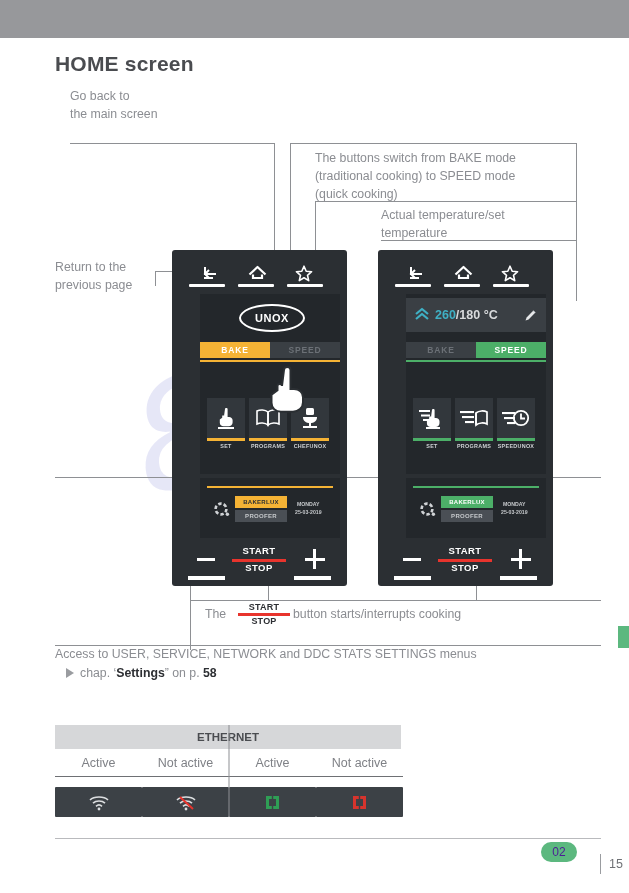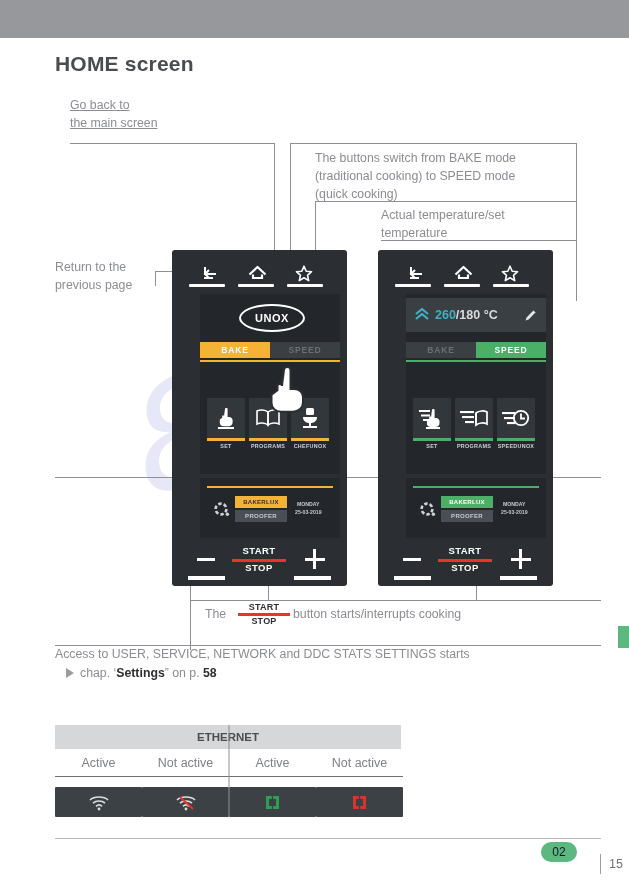--- a/index.html
+++ b/index.html
@@ -104,40 +104,40 @@
   .tbl .rule div{flex:1;height:1px;background:#6e7074;}
   .tbl .icons{display:flex;padding-top:10px;}
   .tbl .icons div{flex:1;display:flex;justify-content:center;}
   .icobox{width:48px;height:30px;background:#3c4146;display:flex;align-items:center;justify-content:center;border-radius:1px;}
   .tblsep{position:absolute;left:50%;top:0;width:1px;height:100%;background:#8e9094;transform:translateX(-.5px);}
 
   
   .greentab{position:absolute;left:618px;top:626px;width:11px;height:22px;background:#5cb87f;}
   .footrule{position:absolute;left:55px;top:838px;width:546px;height:1px;background:#b9babd;}
   .pagepill{position:absolute;left:541px;top:842px;width:36px;height:20px;border-radius:10px;background:#5cb87f;
-            color:#0f172a;font-size:12px;display:flex;align-items:center;justify-content:center;}
+            color:#4c1d95;font-size:12px;display:flex;align-items:center;justify-content:center;}
   .pagenum{position:absolute;left:609px;top:857px;font-size:12.5px;color:#6f7175;}
   .pagebar{position:absolute;left:600px;top:854px;width:1px;height:20px;background:#9a9ca0;}
 
   
   .wm{position:absolute;pointer-events:none;opacity:.16;color:#6b6fd0;font-size:150px;
       font-family:"Liberation Serif",serif;font-style:italic;transform:rotate(-18deg);}
 </style>
 </head>
 <body>
 
 <div class="page">
 
   <div class="wm" style="left:120px;top:330px;">ℇ</div>
 
   <div class="topband"></div>
 
   <div class="title">HOME screen</div>
 
-  <div class="ann" style="left:70px;top:97px;width:150px;white-space:pre-line;text-decoration:underline;">Go back to
+  <div class="ann" style="left:70px;top:88px;width:150px;white-space:pre-line;">Go back to
 the main screen</div>
 
 
   <div class="ann" style="left:315px;top:150px;width:255px;white-space:pre-line;">The buttons switch from BAKE mode
 (traditional cooking) to SPEED mode
 (quick cooking)</div>
 
   <div class="ann" style="left:381px;top:207px;width:190px;white-space:pre-line;">Actual temperature/set
 temperature</div>
 
@@ -415,21 +415,21 @@
   </div>
 
   <div class="cap" style="left:205px;top:607px;">The</div>
   <div class="ssbadge" style="left:238px;top:603px;width:52px;">
     <div class="t">START</div>
     <div class="r"></div>
     <div class="t">STOP</div>
   </div>
   <div class="cap" style="left:293px;top:607px;">button starts/interrupts cooking</div>
 
-  <div class="note" style="left:55px;top:647px;">Access to USER, SERVICE, NETWORK and DDC STATS SETTINGS starts</div>
+  <div class="note" style="left:55px;top:647px;">Access to USER, SERVICE, NETWORK and DDC STATS SETTINGS menus</div>
   <div class="tri" style="left:66px;top:668px;"></div>
   <div class="note2" style="left:80px;top:666px;">
     <span>chap. ‘</span><b>Settings</b><span>” on p. </span><b>58</b>
   </div>
 
   <div class="tbl">
     <div class="hdr">
       <div>ETHERNET</div>
     </div>
     <div class="sub">

